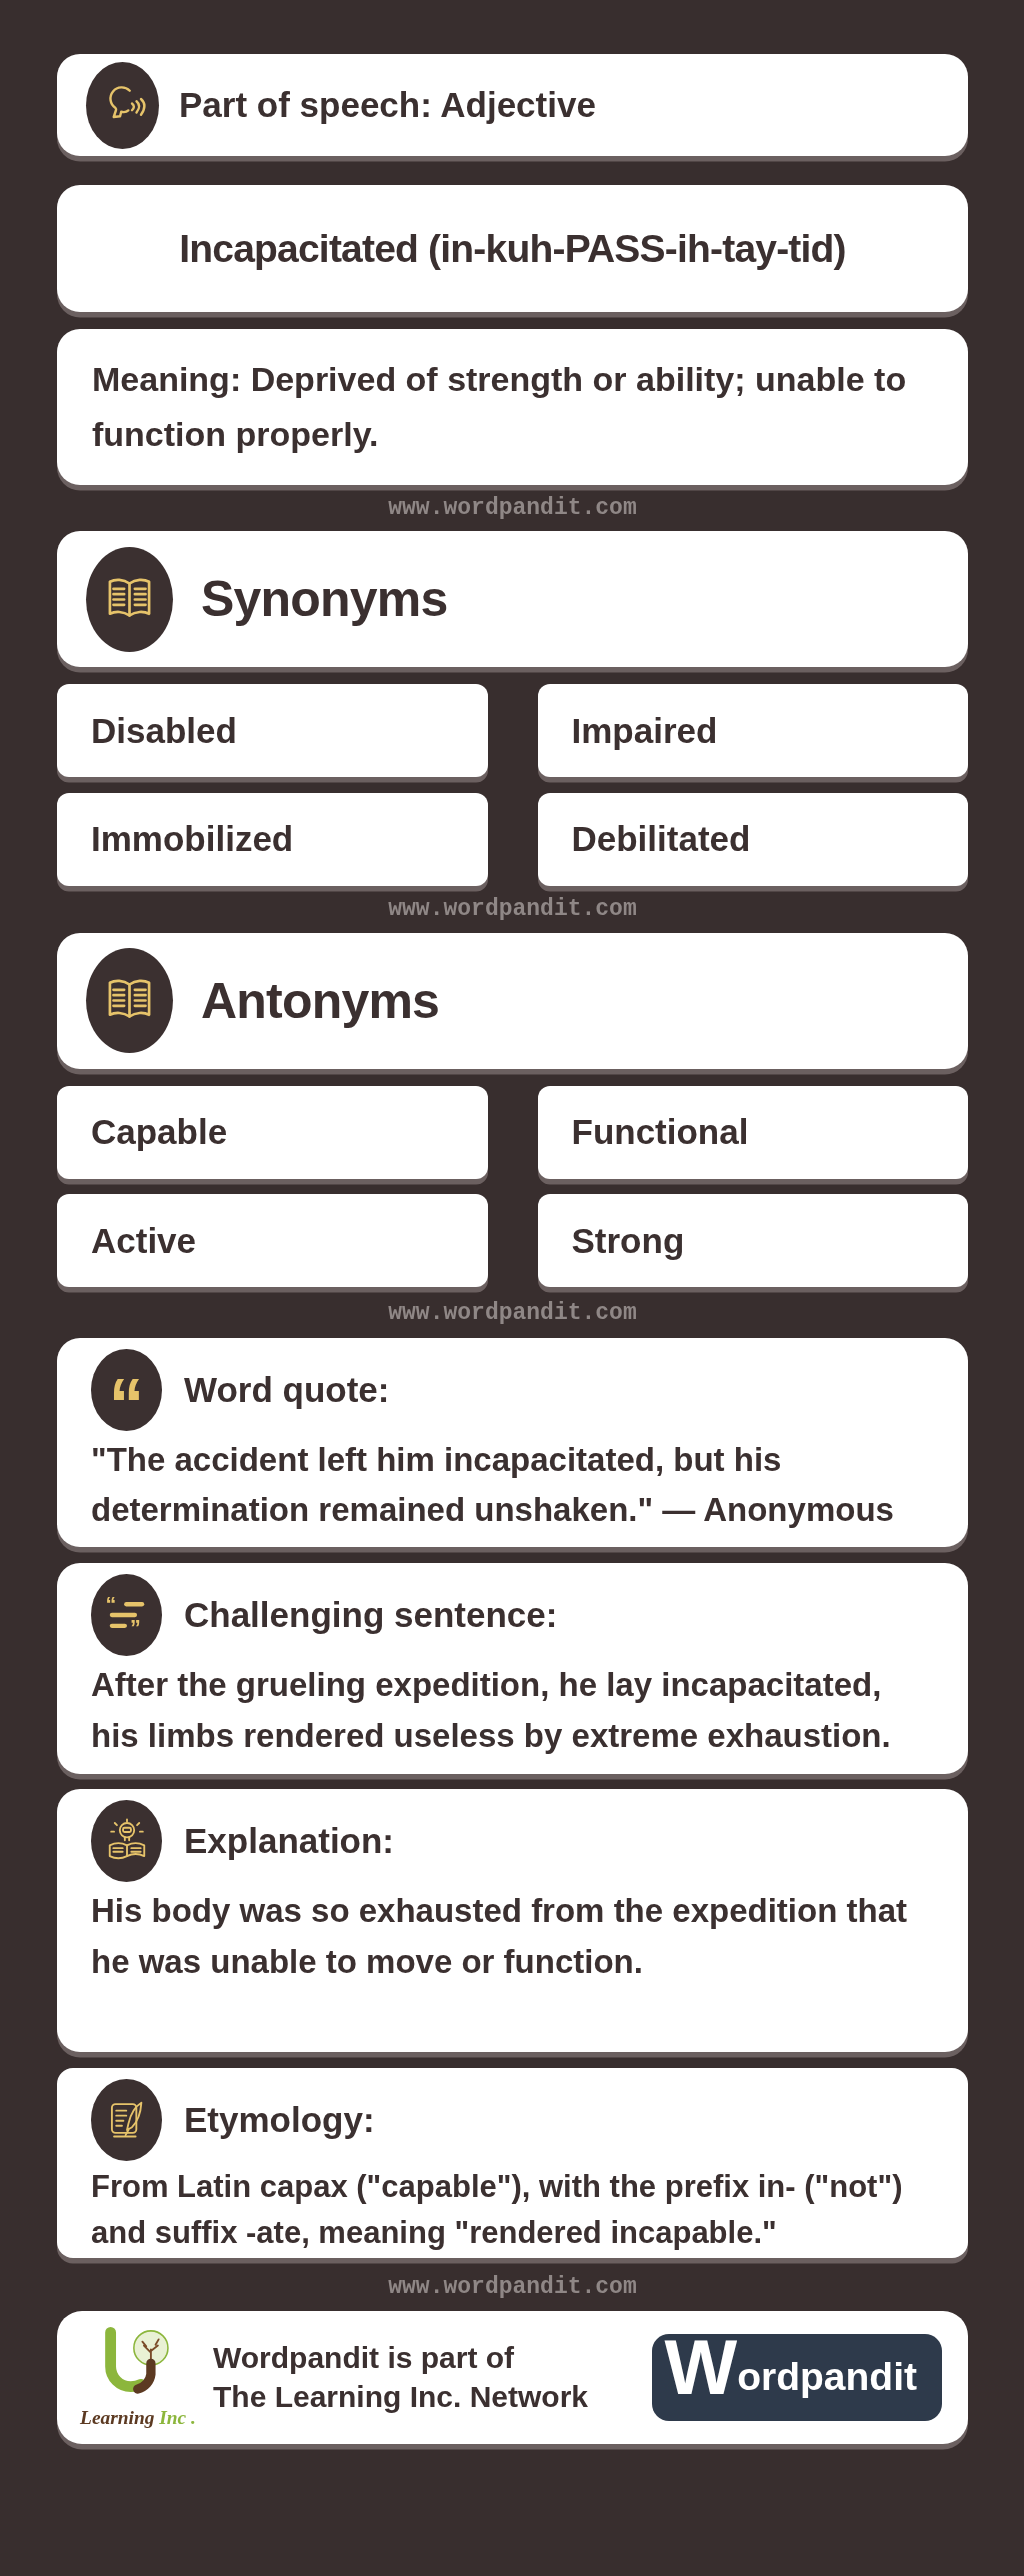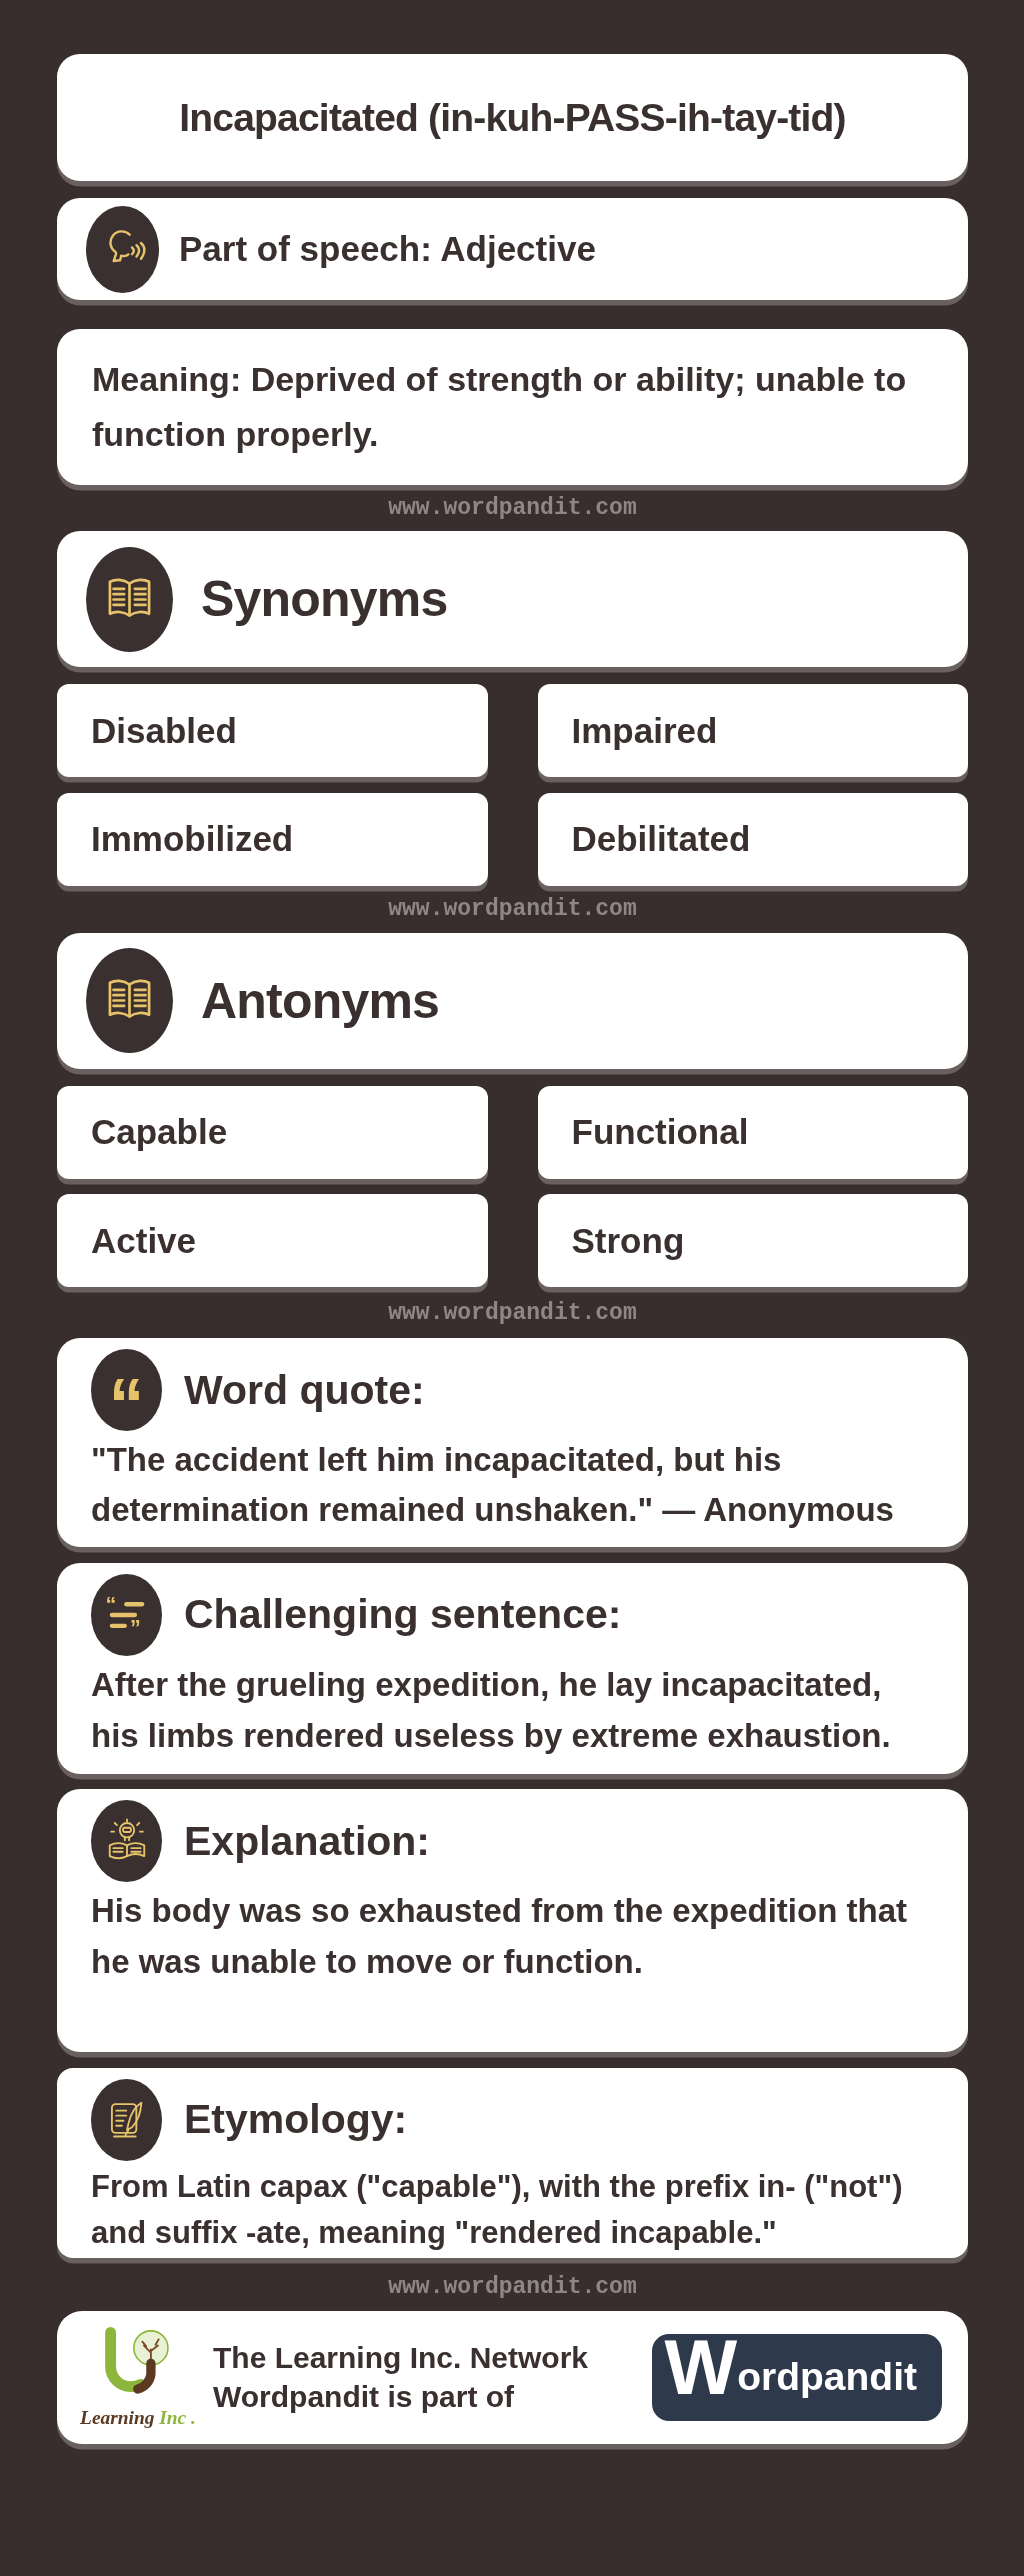--- a/index.html
+++ b/index.html
@@ -25,21 +25,21 @@
   .section-card { height:136px; display:flex; align-items:center; gap:28px; padding:0 29px; margin-bottom:17px; }
   .icon-section { width:87px; height:105px; }
   .section-title { font-size:50px; font-weight:bold; letter-spacing:-0.8px; }
   .chip-grid { display:grid; grid-template-columns:1fr 1fr; column-gap:50px; row-gap:15.5px; margin-bottom:9.3px; }
   .chip { height:93px; border-radius:12px; display:flex; align-items:center; padding:0 34px; font-size:35px; font-weight:bold; }
   .ant-grid { margin-bottom:12.4px; }
   .wm-3 { margin-bottom:11px; }
   .text-card { padding:11px 34px 12.4px; margin-bottom:15.5px; }
   .card-head { display:flex; align-items:center; gap:22px; }
   .icon-head { width:71px; height:82px; }
-  .head-label { font-size:41px; font-weight:bold; }
+  .head-label { font-size:35px; font-weight:bold; }
   .body-text { font-size:33px; font-weight:bold; line-height:1.55; margin-top:3.1px; }
   .quote-card .body-text { line-height:1.52; }
   .expl-card { padding-bottom:65px; }
   .etym-card { padding-bottom:1px;border-radius:16px; }
   .etym-card .body-text { font-size:31px; line-height:1.5; }
   .quote-mark-glyph { color:#E6C36A; font-size:71px; font-weight:bold; line-height:0.2; transform:translateY(14px); }
   .footer-card { display:flex; align-items:center; padding:11px 26px 11px 20px; border-radius:25px; height:133px; margin-bottom:0; }
   .learning-logo { width:122px; flex:none; text-align:center; }
   .learning-script { font-family:"Liberation Serif", serif; font-style:italic; font-weight:bold; font-size:19.4px; color:#5C3A22; margin-top:-3.1px; }
   .learning-script .inc { color:#8CB63C; }
@@ -49,34 +49,34 @@
     display:flex; align-items:center; padding:0 25px 0 12.4px; color:#FFFFFF;
   }
   .brand-w { font-size:77px; font-weight:bold; line-height:0.8; transform:translateY(-9.3px); }
   .brand-rest { font-size:39px; font-weight:bold; letter-spacing:0; }
 </style>
 </head>
 <body>
 
 <div class="wrap">
 
-  <div class="card title-card">
-    <div class="word-title">Incapacitated (in-kuh-PASS-ih-tay-tid)</div>
-  </div>
-
   <div class="card pos-card">
     <span class="icon-oval icon-pos">
       <svg width="48" height="48" viewBox="0 0 64 64" fill="none" stroke="#E6C36A" stroke-width="3.2" stroke-linecap="round" stroke-linejoin="round">
         <path d="M41 13 a15 15 0 1 0 -19 23 c1 1 1 2 0.6 3 l-3 9 8.5 -1 1.5 -6 c4 1 7.5 0.2 9.5 -1.8"></path>
         <path d="M44 30 q5 4 0 9"></path>
         <path d="M50 27 q7 6 0 15"></path>
         <path d="M56 24 q9 8 0 21"></path>
       </svg>
     </span>
     <div class="pos-label">Part of speech: Adjective</div>
+  </div>
+
+  <div class="card title-card">
+    <div class="word-title">Incapacitated (in-kuh-PASS-ih-tay-tid)</div>
   </div>
 
   <div class="card meaning-card">
     <div class="meaning-text">Meaning: Deprived of strength or ability; unable to function properly.</div>
   </div>
 
   <div class="watermark">www.wordpandit.com</div>
 
   <div class="card section-card">
     <span class="icon-oval icon-section">
@@ -186,22 +186,22 @@
     <div class="learning-logo">
       <svg width="93" height="81" viewBox="0 0 120 104">
         <path d="M24 8 v44 a26 26 0 0 0 26 26 c6 0 10 -1 13 -3" fill="none" stroke="#8CB63C" stroke-width="14" stroke-linecap="round"></path>
         <circle cx="76" cy="28" r="22" fill="#E9F1D4" stroke="#8CB63C" stroke-width="2"></circle>
         <path d="M76 44 v-14 M76 34 l-9 -9 M76 32 l9 -7 M70 26 l-5 -6 M82 24 l4 -7" fill="none" stroke="#7A4B28" stroke-width="2.4" stroke-linecap="round"></path>
         <path d="M76 48 v14 a22 22 0 0 1 -17 19" fill="none" stroke="#5C3A22" stroke-width="12" stroke-linecap="round"></path>
       </svg>
       <div class="learning-script"><span>Learning</span> <span class="inc">Inc .</span></div>
     </div>
     <div class="footer-text">
+      <div>Wordpandit is part of</div>
       <div>The Learning Inc. Network</div>
-      <div>Wordpandit is part of</div>
     </div>
     <div class="brand-badge">
       <span class="brand-w">W</span>
       <span class="brand-rest">ordpandit</span>
     </div>
   </div>
 
 </div>
 
 

